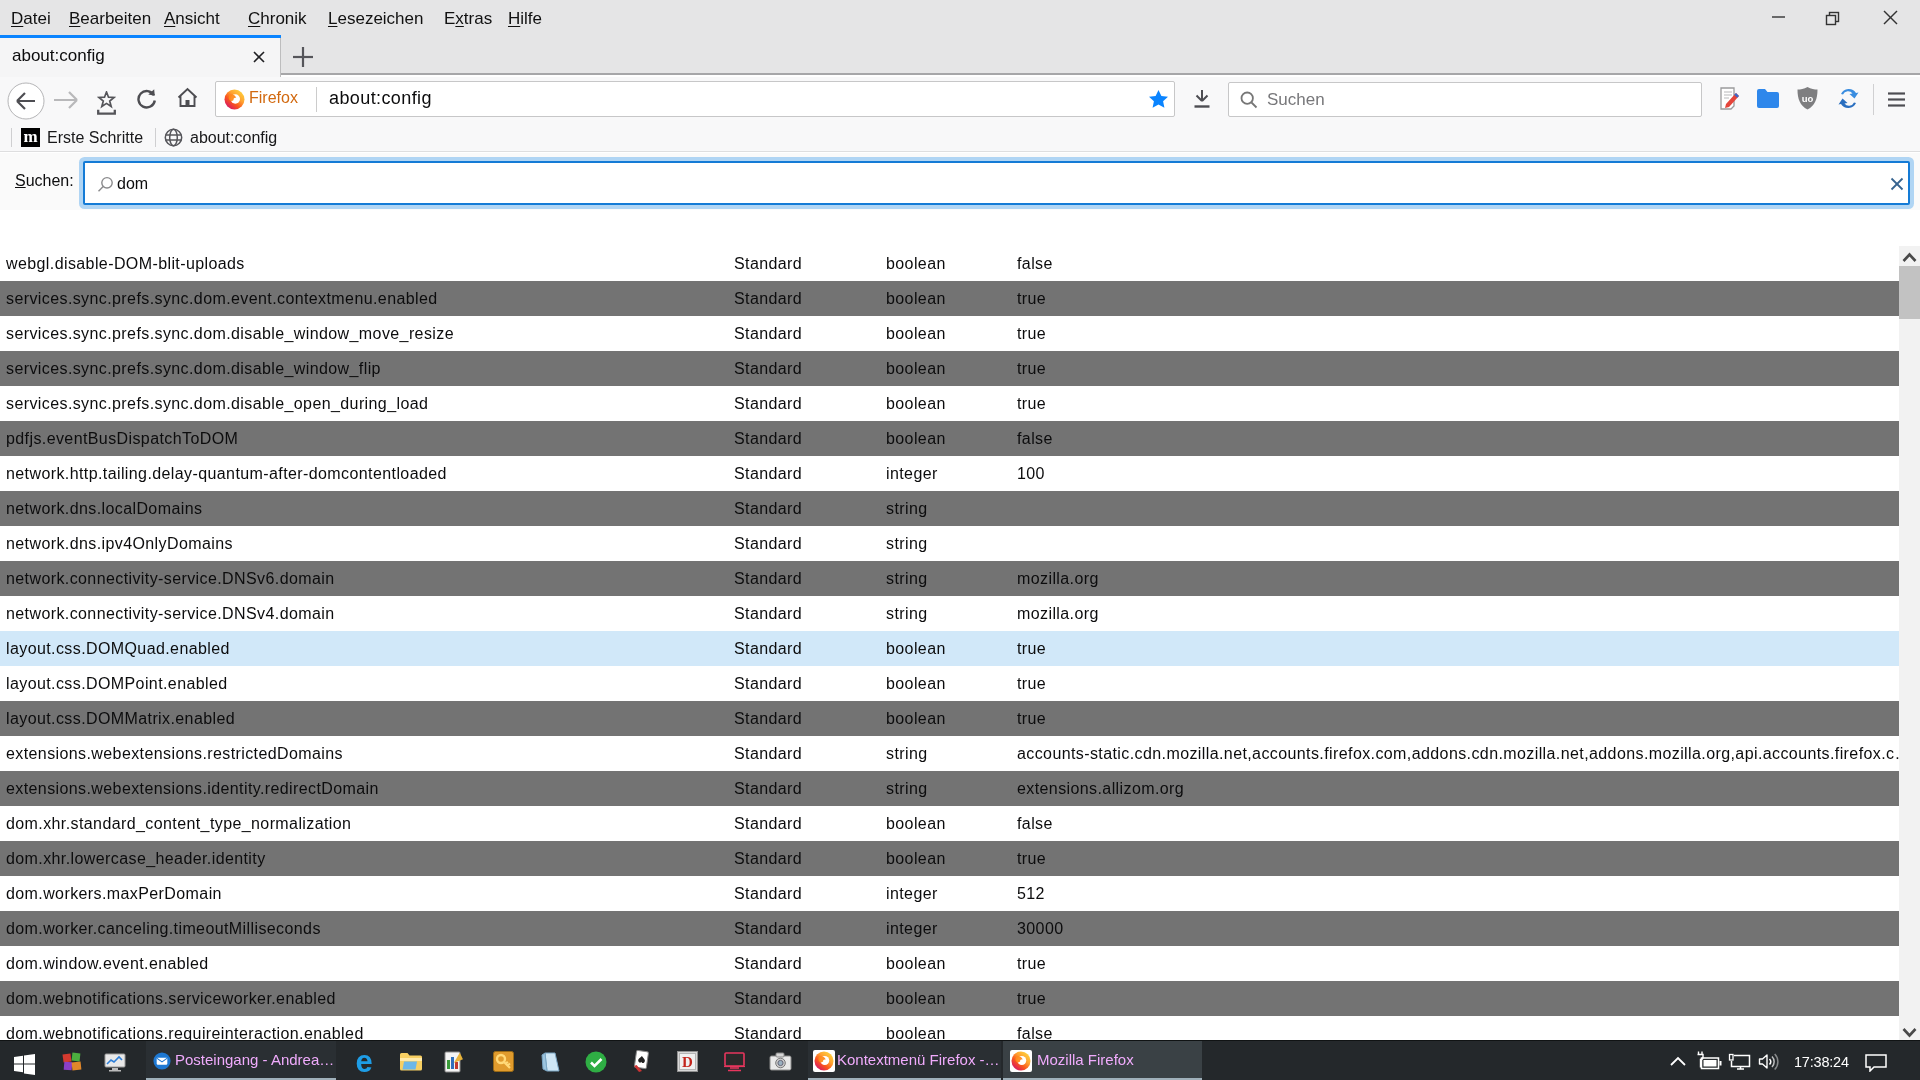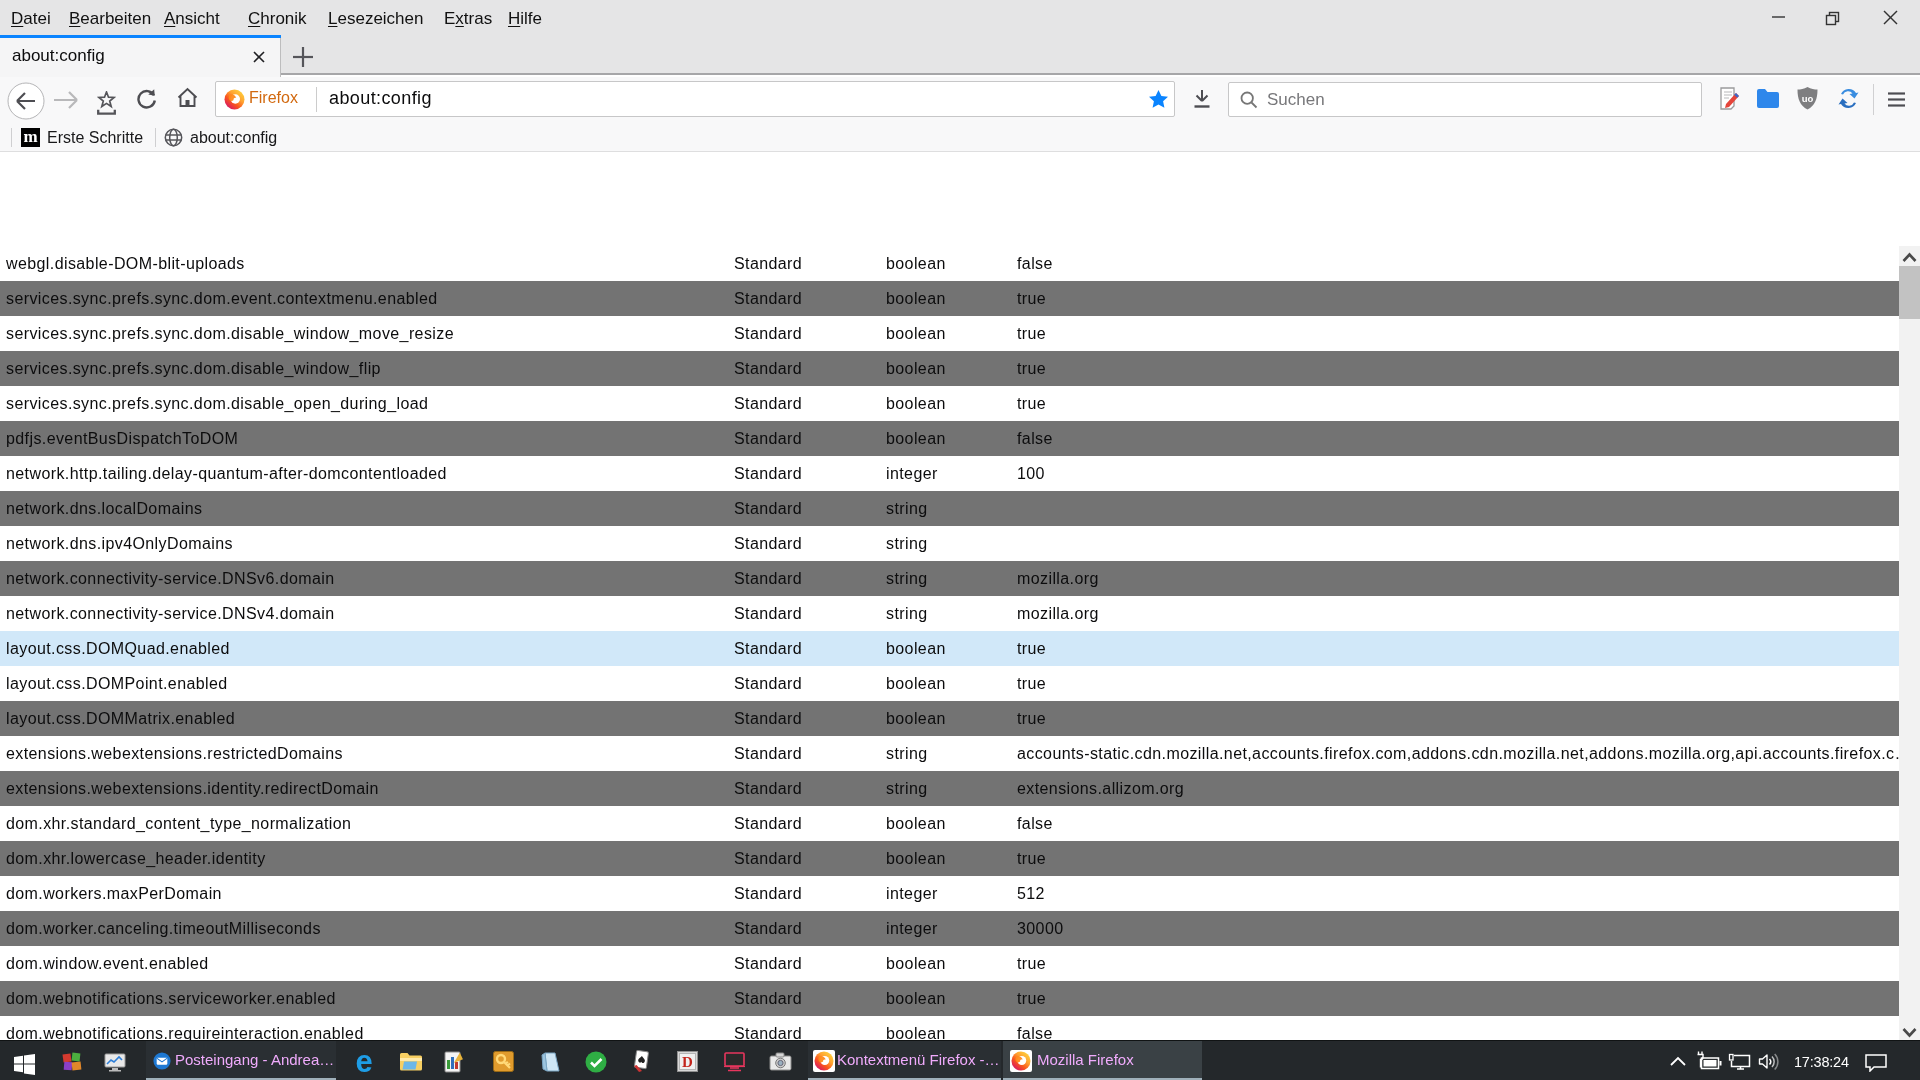--- a/index.html
+++ b/index.html
@@ -165,20 +165,34 @@
   <span class="abs" style="left:47px;top:8px;font-size:16px;color:#18181a">Erste Schritte</span>
   <div class="abs" style="left:155px;top:7px;width:1px;height:19px;background:#cfcfd1"></div>
   <svg class="abs" style="left:164px;top:7px" width="19" height="19" viewBox="0 0 19 19" fill="none" stroke="#55555a" stroke-width="1.5">
     <circle cx="9.5" cy="9.5" r="8.2"></circle>
     <ellipse cx="9.5" cy="9.5" rx="3.8" ry="8.2"></ellipse>
     <path d="M1.6 7 h15.8 M1.6 12 h15.8"></path>
   </svg>
   <span class="abs" style="left:190px;top:8px;font-size:16px;color:#18181a">about:config</span>
 </div>
 
+<div id="filterbar">
+  <span class="abs" style="left:15px;top:19px;font-size:16px;color:#0c0c0d"><u style="text-decoration-thickness:1px">S</u>uchen:</span>
+  <div id="finput">
+    <svg class="abs" style="left:11px;top:13px" width="18" height="18" viewBox="0 0 18 18" fill="none" stroke="#8a8a8c" stroke-width="1.4">
+      <circle cx="11" cy="6.8" r="5.2"></circle>
+          <line x1="7.2" y1="10.6" x2="2.5" y2="15.3"></line>
+    </svg>
+    <span class="abs" style="left:32px;top:12px;font-size:16px;color:#0c0c0d">dom</span>
+    <svg class="abs" style="left:1804px;top:13px" width="16" height="16" viewBox="0 0 16 16" stroke="#36638f" stroke-width="1.8">
+      <line x1="2.5" y1="2.5" x2="13.5" y2="13.5"></line>
+          <line x1="13.5" y1="2.5" x2="2.5" y2="13.5"></line>
+    </svg>
+  </div>
+</div>
 
 
 <div id="tbody">
       <div class="row" style="top:0px">
         <span class="c0">webgl.disable-DOM-blit-uploads</span>
         <span class="c1">Standard</span>
         <span class="c2">boolean</span>
         <span class="c3">false</span>
       </div>
       <div class="row alt" style="top:35px">

